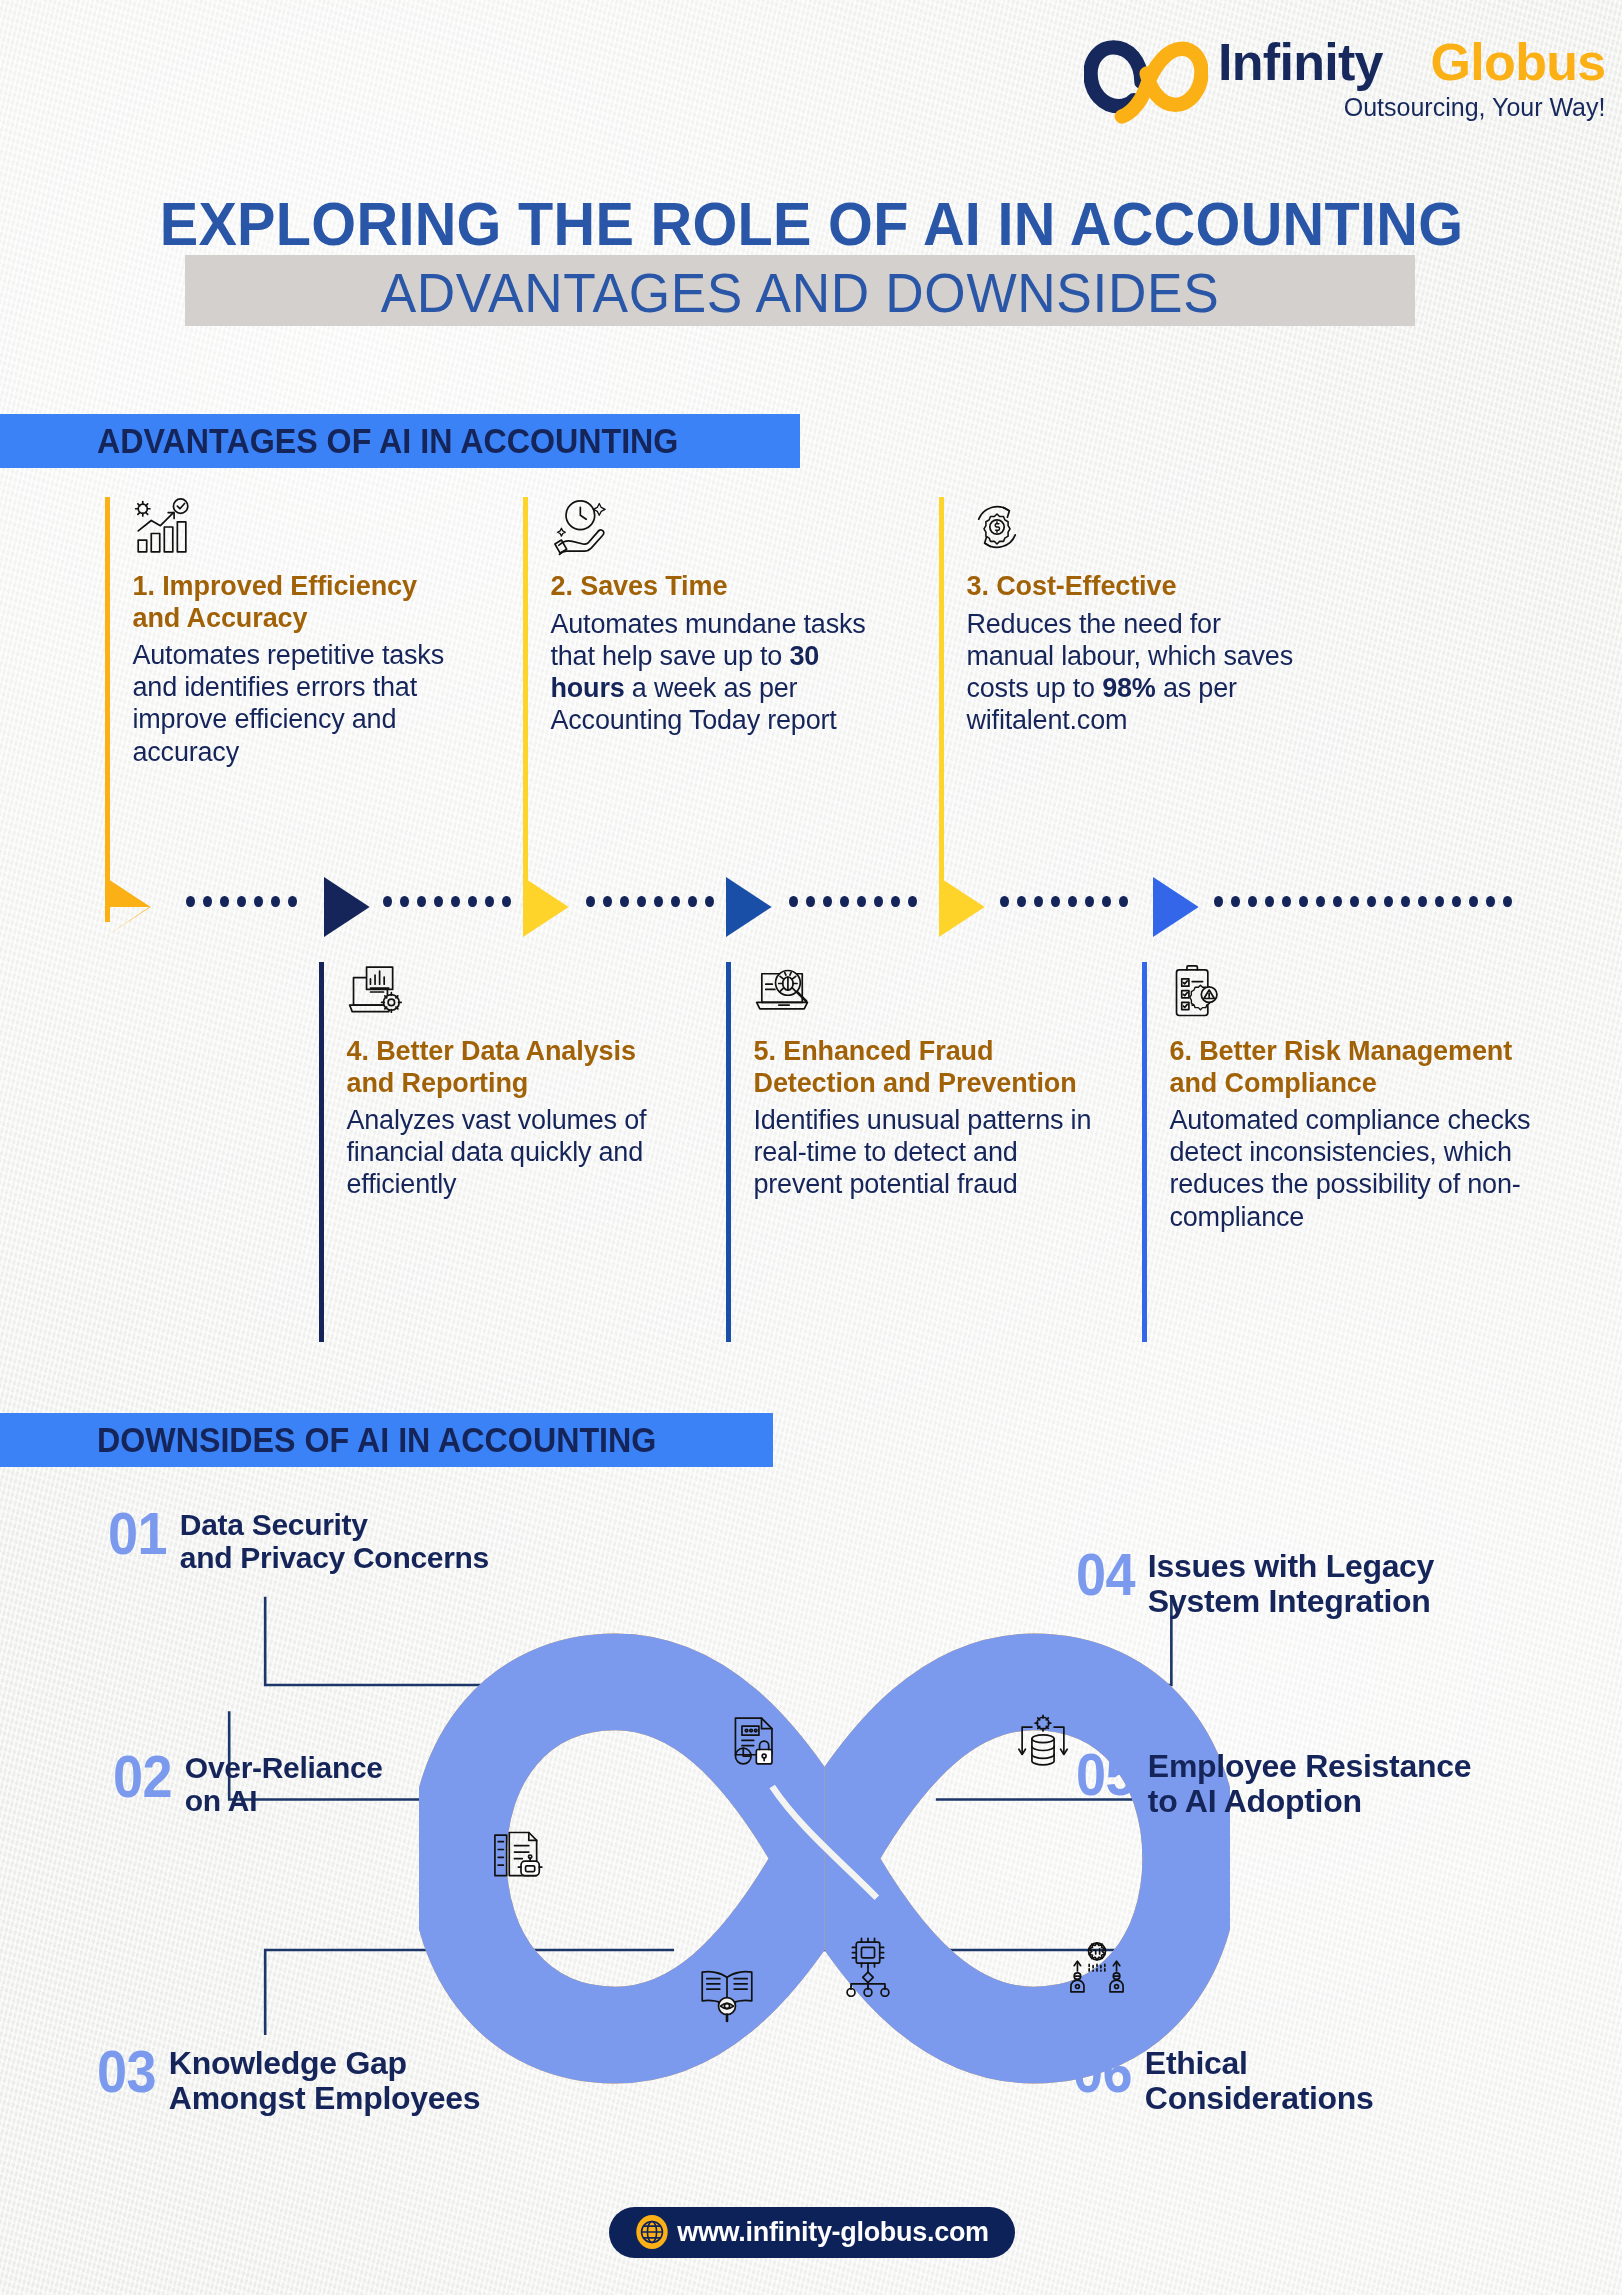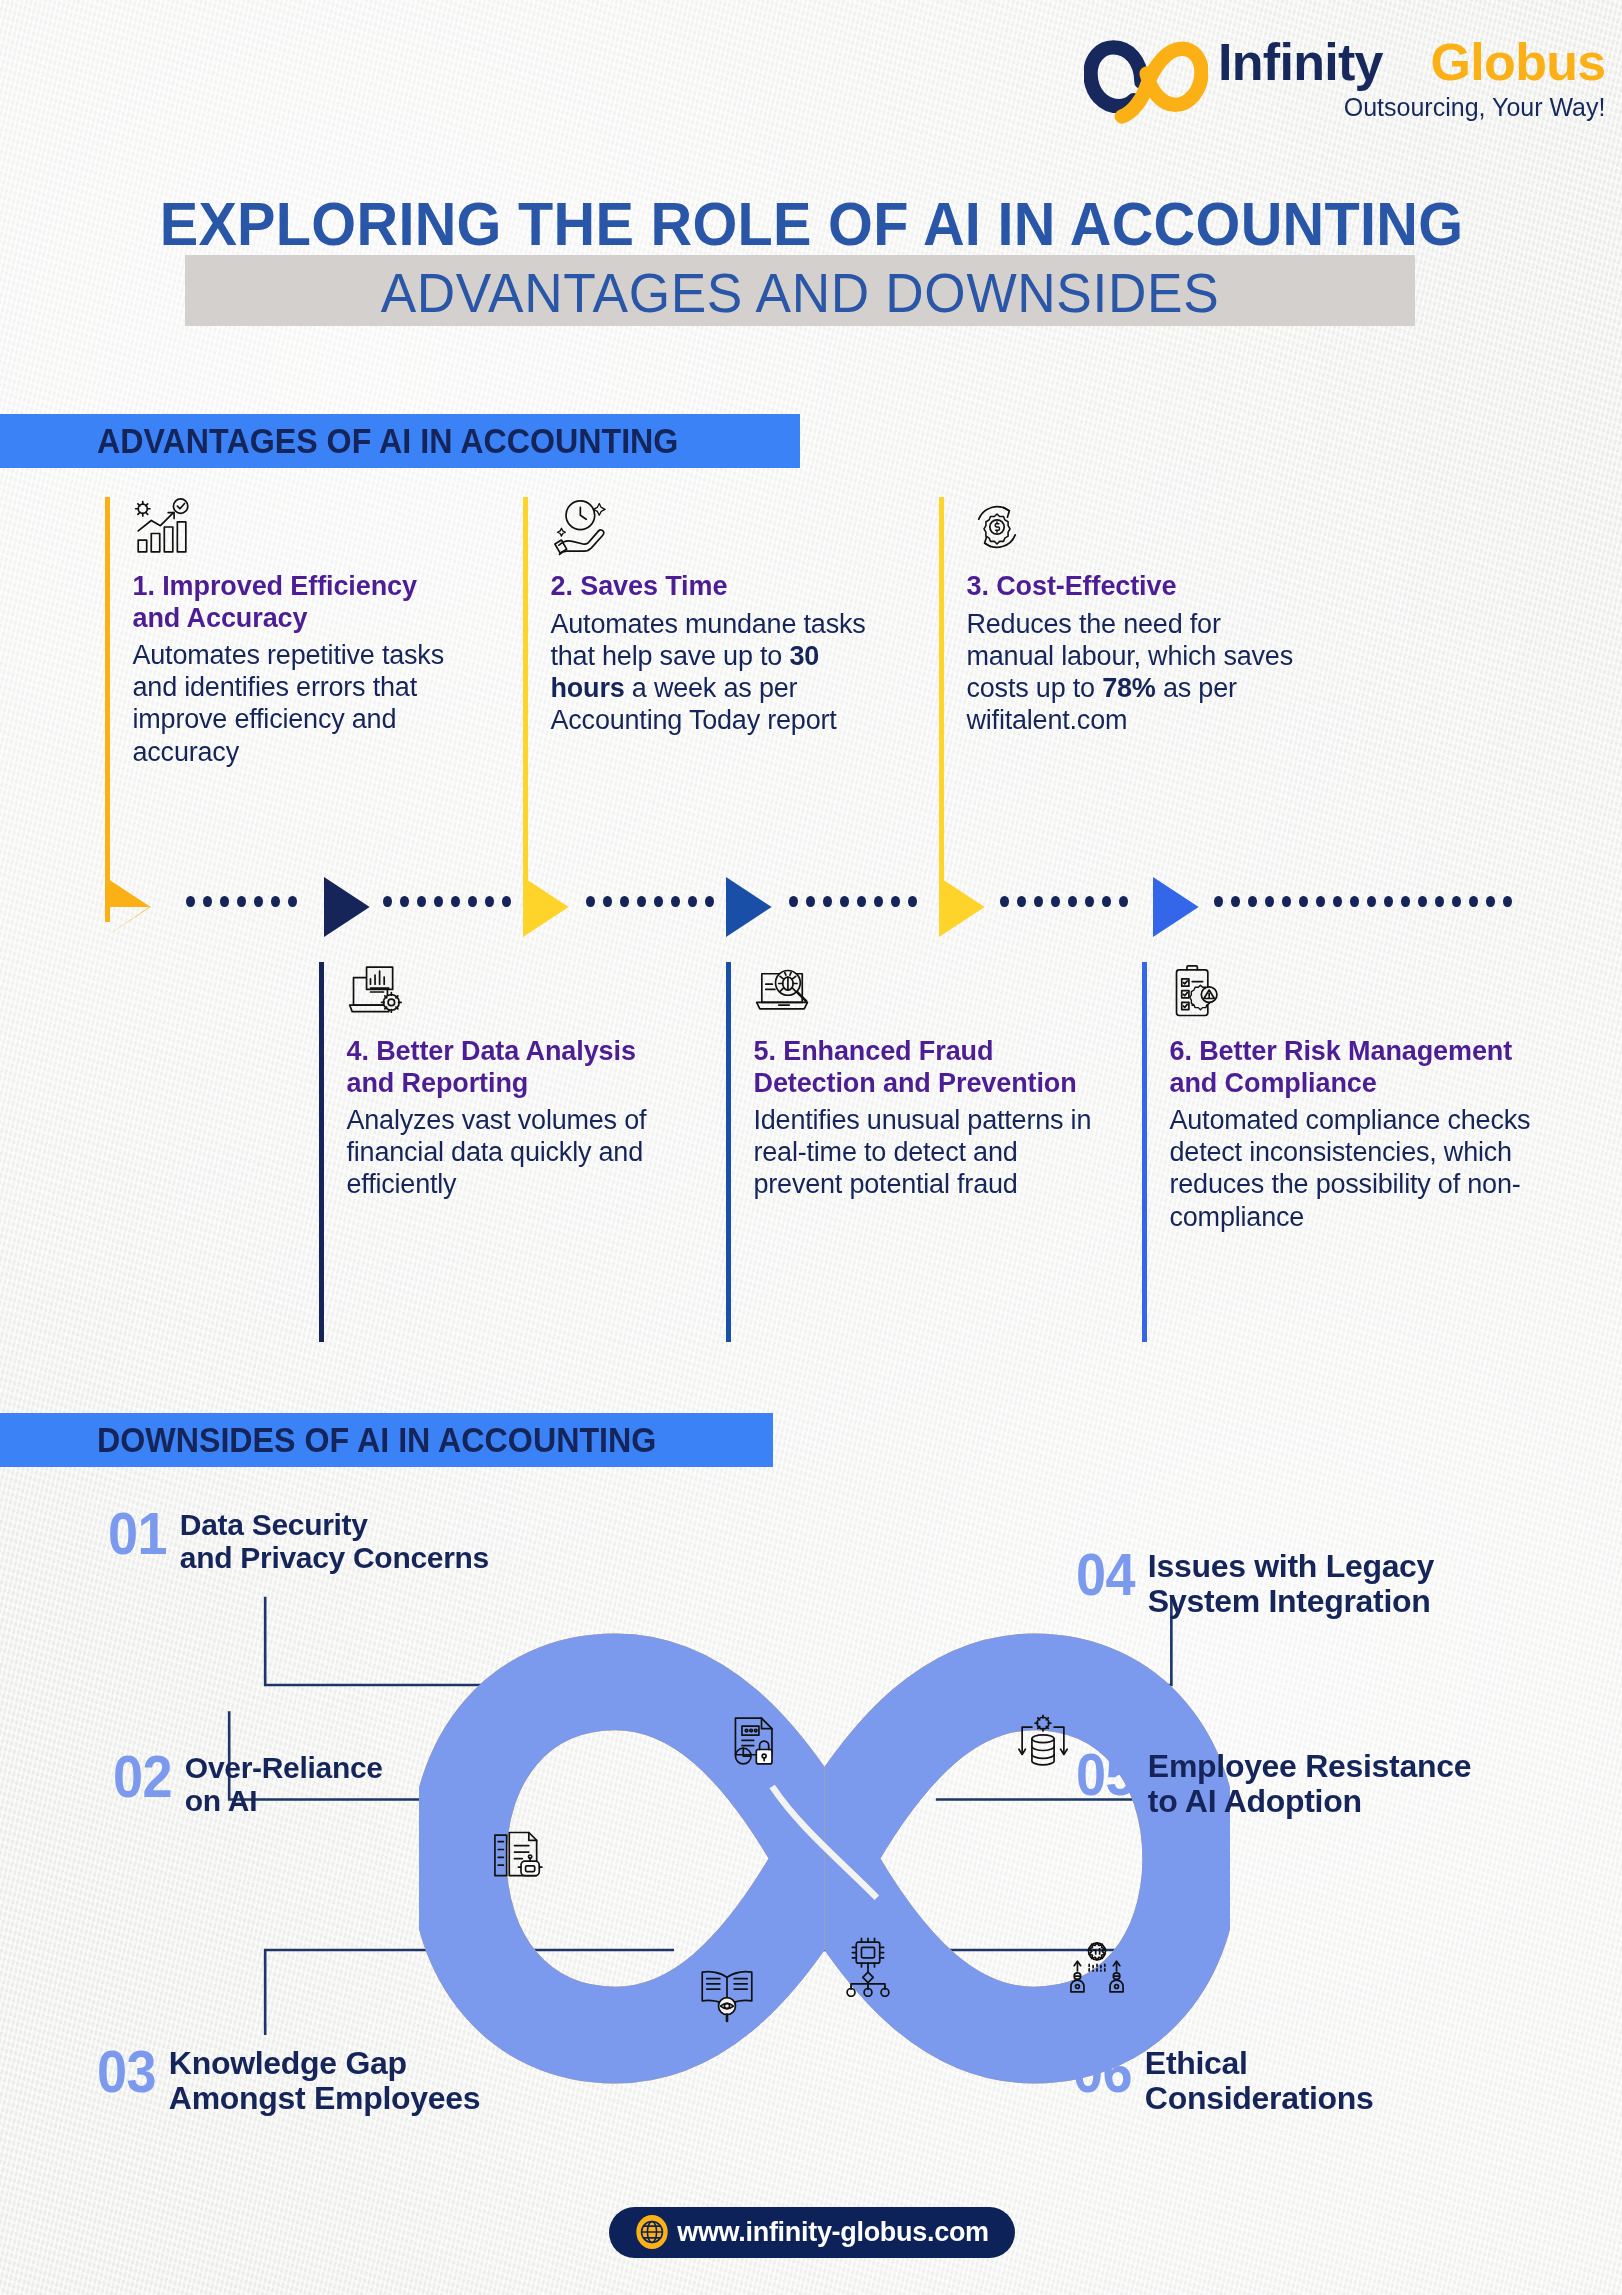--- a/index.html
+++ b/index.html
@@ -62,21 +62,21 @@
   }
   #banner-adv { top:414px; width:800px; }
   #banner-down{ top:1413px; width:773px; }
 
   
   .adv-card{ position:absolute; }
   .adv-rule{ position:absolute; left:0; top:0; width:4.6px; }
   .adv-body{ position:absolute; left:27.5px; top:0; }
   .adv-icon{ width:60px; height:60px; margin-bottom:14.4px; }
   .adv-title{
-    font-size:27px; font-weight:bold; color:#4c1d95; line-height:1.16;
+    font-size:27px; font-weight:bold; color:#a16207; line-height:1.16;
     margin-bottom:5.2px; letter-spacing:-0.1px;
   }
   .adv-text{
     font-size:27px; color:#15255a; line-height:1.19; letter-spacing:-0.2px;
     font-weight:300;
   }
   .adv-text b { font-weight:bold; }
 
   
   .chev{ position:absolute; width:77px; height:60px; }
@@ -193,21 +193,21 @@
           <path d="M18 34a30 30 0 0 1 46-13"></path>
             <path d="M56 16l9 5-3 10"></path>
           <path d="M74 58a30 30 0 0 1-46 13"></path>
             <path d="M36 76l-9-5 3-10"></path>
           <path d="M46 26l4 4h6l2 5 5 3v6l3 5-3 5v6l-5 3-2 5h-6l-4 4-4-4h-6l-2-5-5-3v-6l-3-5 3-5v-6l5-3 2-5h6z" stroke-width="2.4"></path>
           <circle cx="46" cy="46" r="11"></circle>
           <path d="M49 41h-4a2.6 2.6 0 0 0 0 5h3a2.6 2.6 0 0 1 0 5h-4M46 38v3M46 51v3" stroke-width="2.2"></path>
         </svg>
       </div>
       <div class="adv-title">3. Cost-Effective</div>
-      <div class="adv-text"><span>Reduces the need for manual labour, which saves costs up to </span><b>78%</b><span> as per wifitalent.com</span></div>
+      <div class="adv-text"><span>Reduces the need for manual labour, which saves costs up to </span><b>98%</b><span> as per wifitalent.com</span></div>
     </div>
   </div>
 
   <div class="chev" style="left:105px; top:877px;">
     <svg viewBox="0 0 118 92" width="77" height="60">
         <path d="M0 0 L0 92 L68 46 L0 46 L60 46 L0 46 Z M0 0 L70 46 L0 92 Z" fill="#FBB116"></path>
       </svg>
   </div>
   <div class="dots" style="left:186px; top:896px; width:124px;">
       <i style="left:0px"></i>

